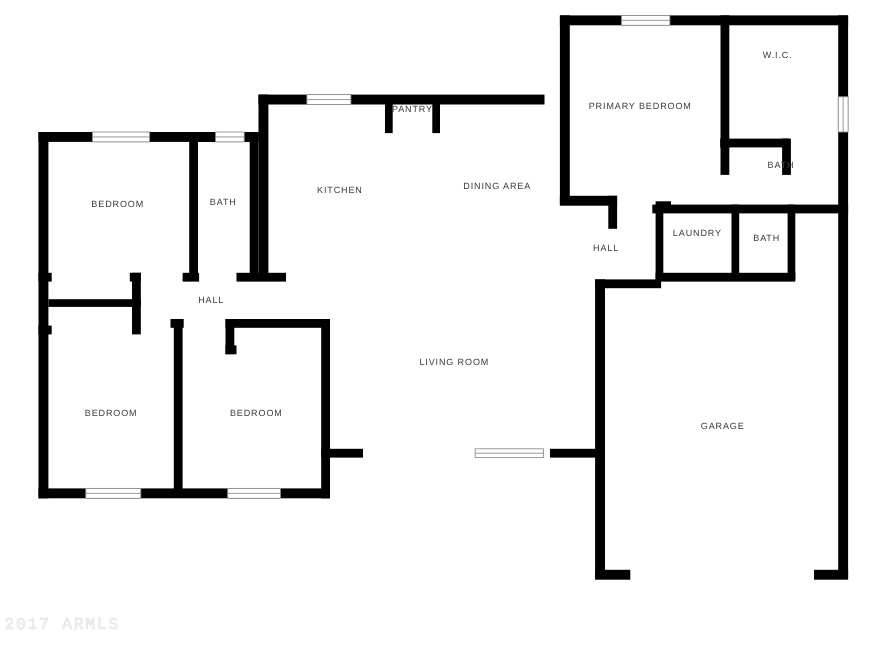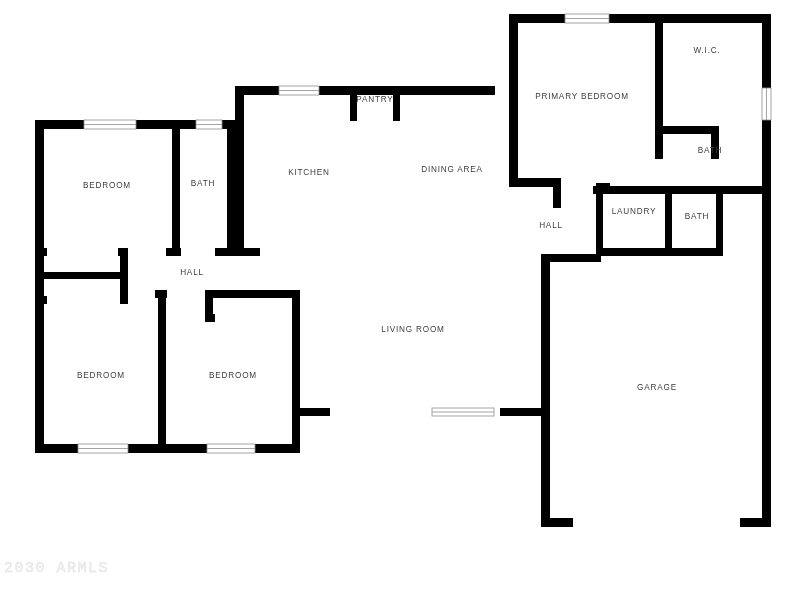--- a/index.html
+++ b/index.html
@@ -160,15 +160,15 @@
         <text class="room-label" x="582" y="97">PRIMARY BEDROOM</text>
         <text class="room-label" x="707" y="51">W.I.C.</text>
         <text class="room-label" x="710" y="151">BATH</text>
         <text class="room-label" x="551" y="226">HALL</text>
         <text class="room-label" x="634" y="212">LAUNDRY</text>
         <text class="room-label" x="697" y="217">BATH</text>
         <text class="room-label" x="657" y="388">GARAGE</text>
       </g>
   </svg>
 
-  <div class="watermark">2030 ARMLS</div>
+  <div class="watermark">2017 ARMLS</div>
 
 </div>
 
 </body></html>

